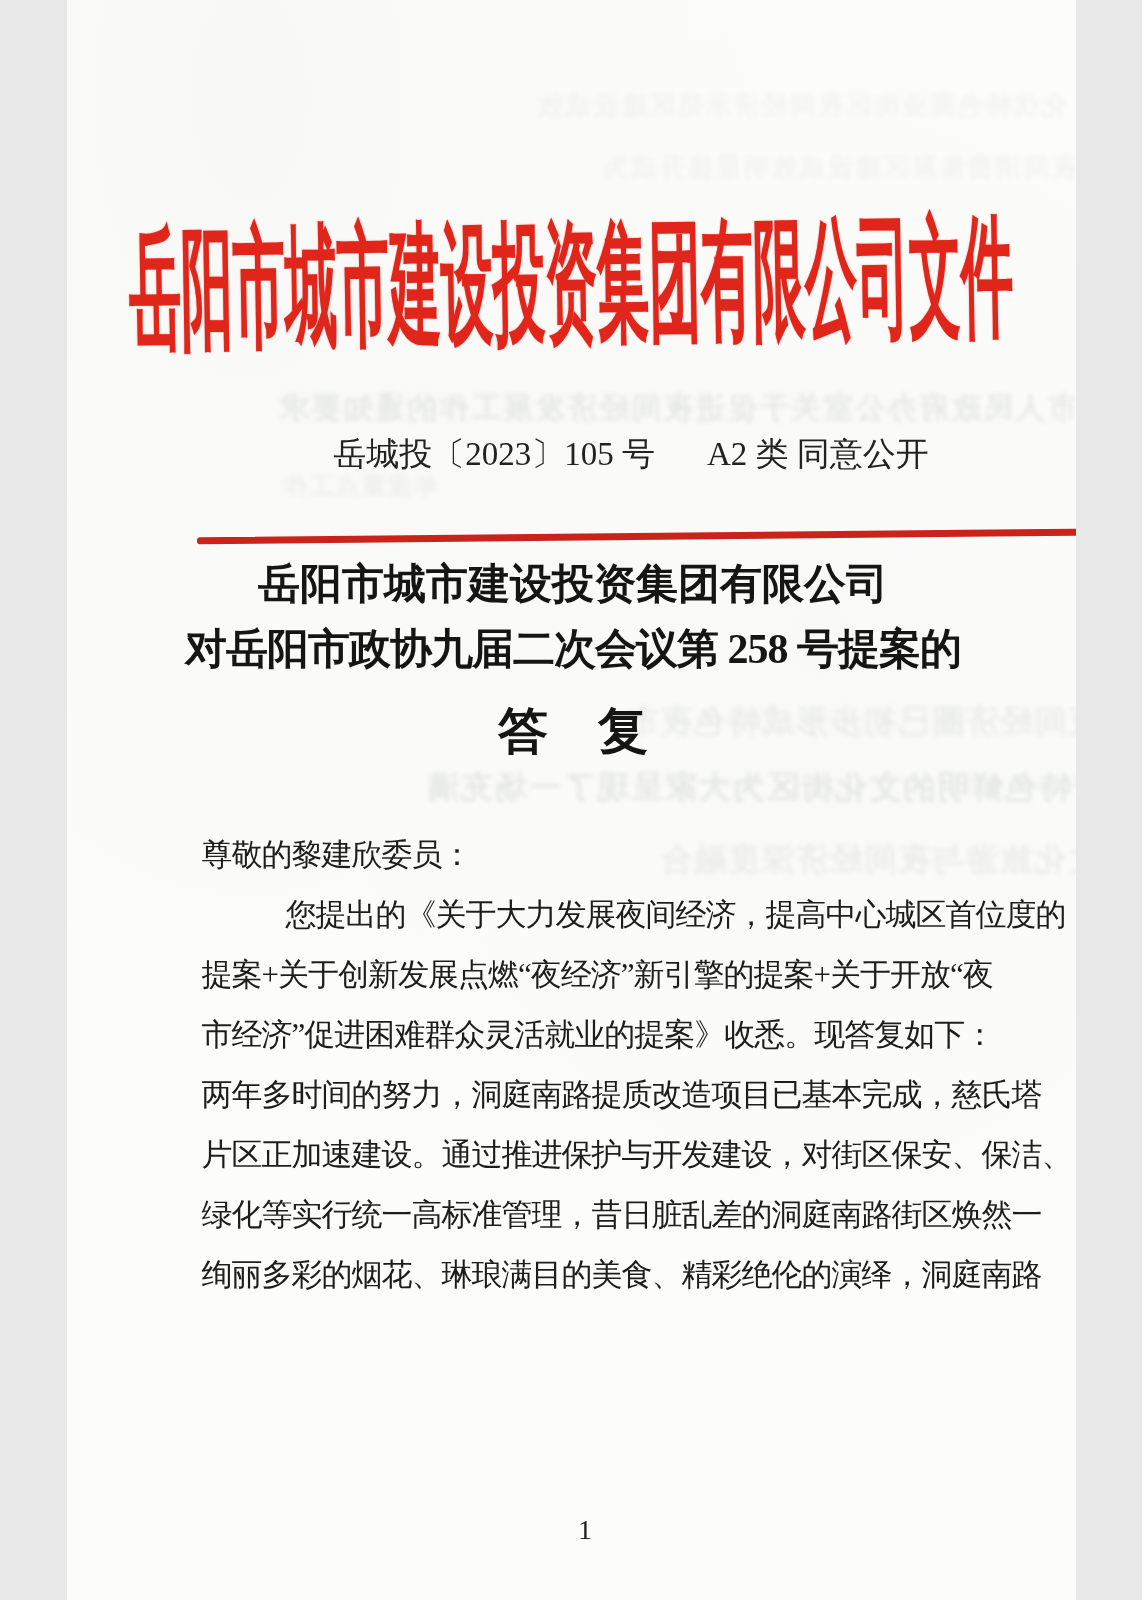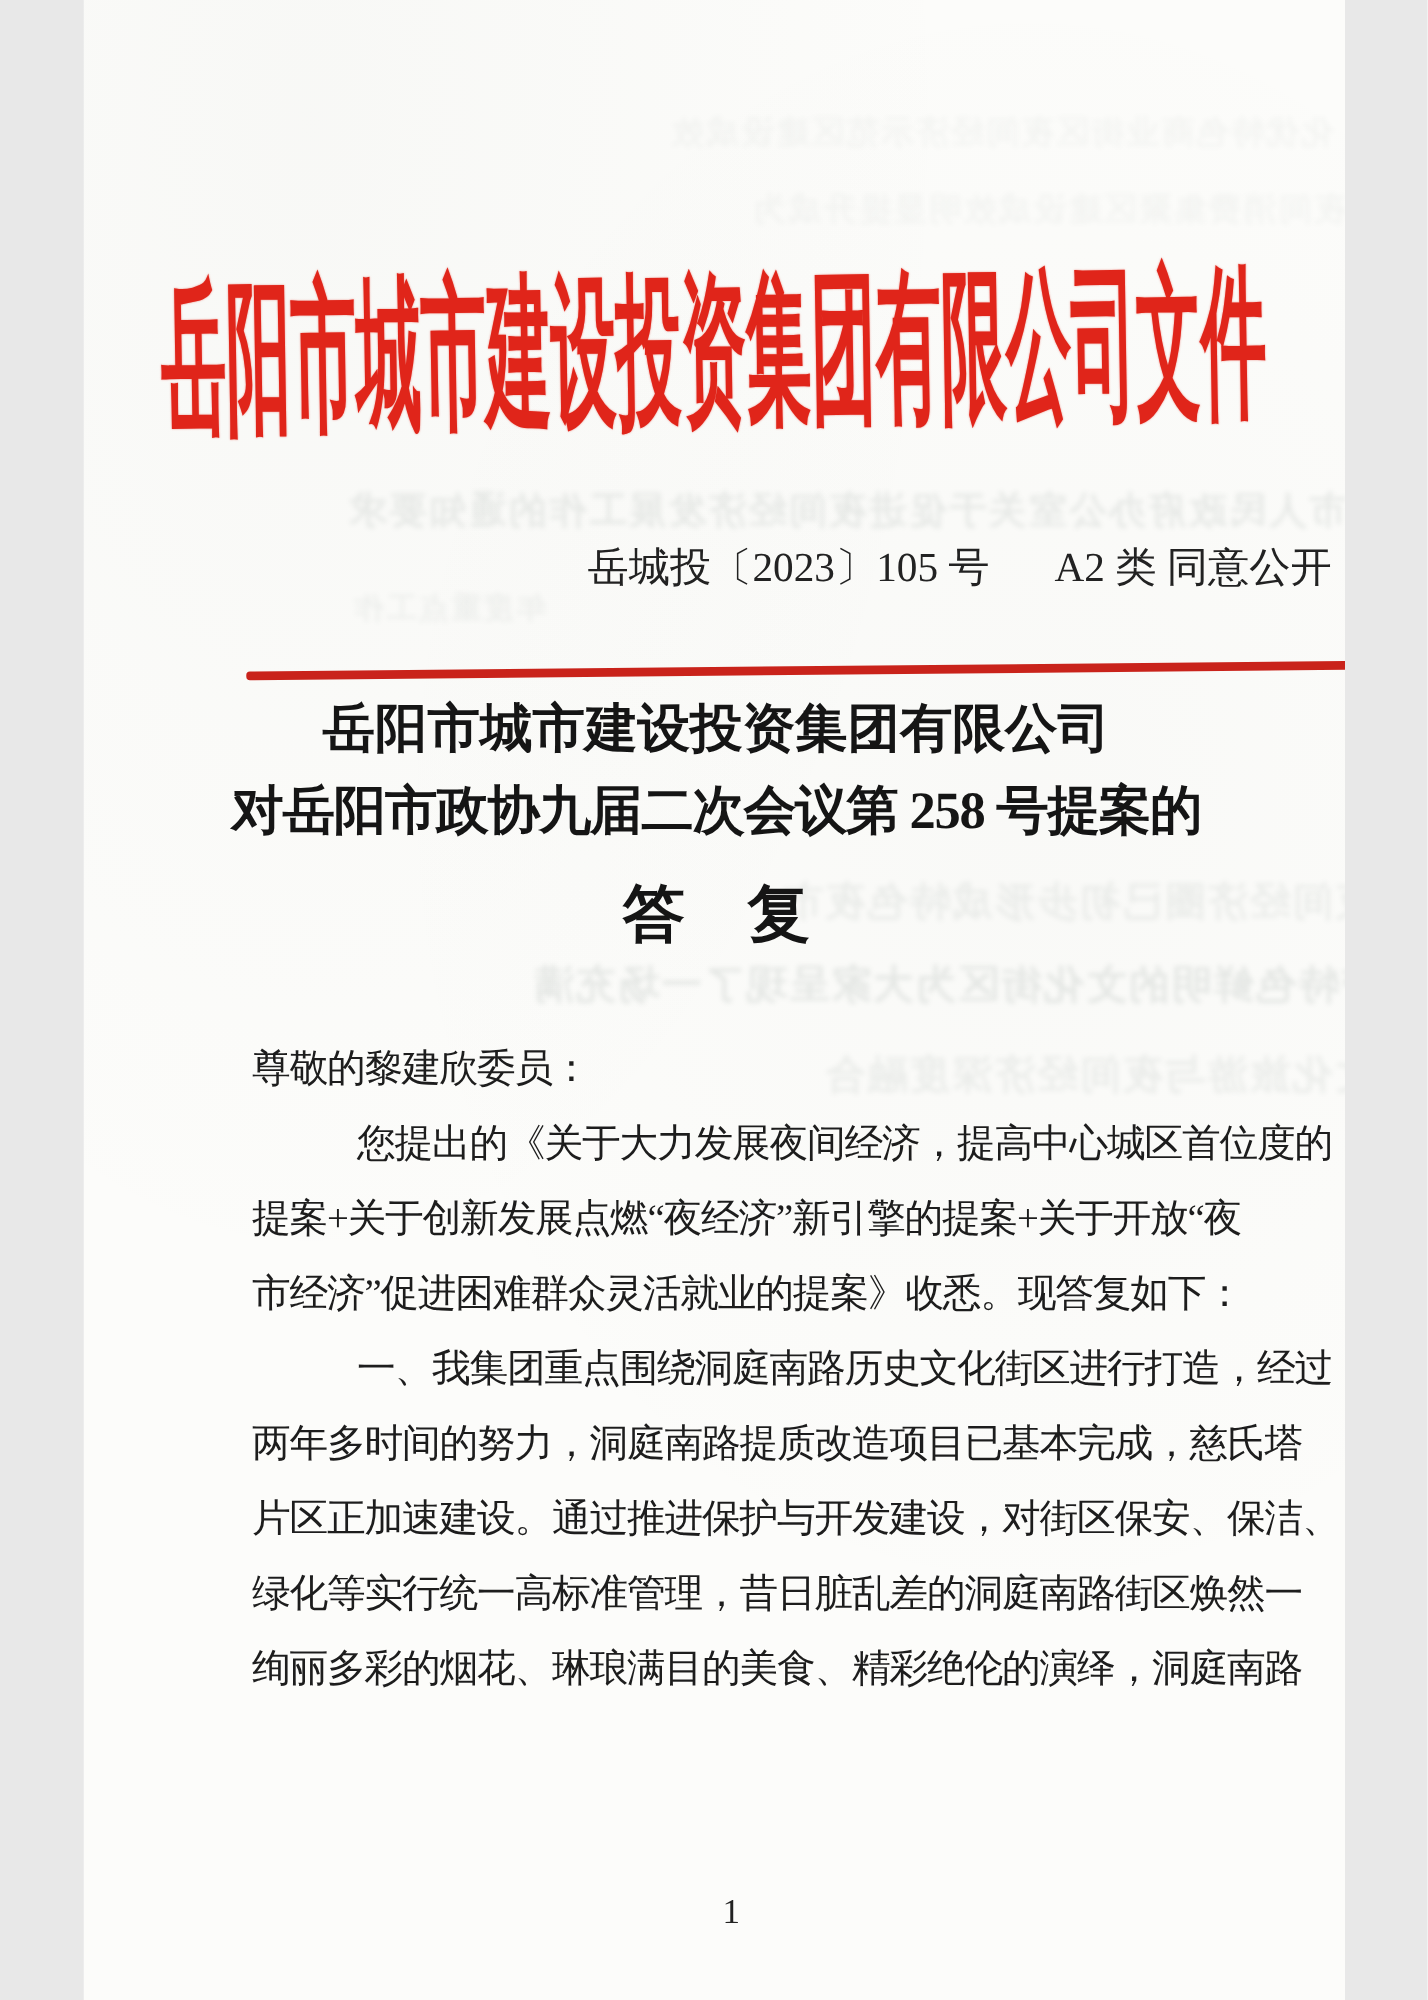--- a/index.html
+++ b/index.html
@@ -51,21 +51,21 @@
     font-weight:900;
     color:#e0251a;
     white-space:nowrap;
     transform:rotate(-0.9deg) scaleY(2.55);
     text-shadow:0 0 1px rgba(224,37,26,0.55);
   }
 
   
   .doc-number-row {
     position:absolute; top:432px; left:130px; right:10px;
-    text-align:right;
+    text-align:center;
     font-size:33px;
     color:#222;
     white-space:nowrap;
   }
   .doc-number-row .docnum { margin-right:52px; }
 
   
   .red-rule {
     position:absolute; top:533px; left:130px;
     width:882px; height:7px;
@@ -134,21 +134,20 @@
     <div class="t1">岳阳市城市建设投资集团有限公司</div>
     <div class="t2">对岳阳市政协九届二次会议第 258 号提案的</div>
     <div class="t3">答　复</div>
   </div>
 
   <div class="body-text">
     <div class="line">尊敬的黎建欣委员：</div>
     <div class="line indent">您提出的《关于大力发展夜间经济，提高中心城区首位度的</div>
     <div class="line">提案+关于创新发展点燃“夜经济”新引擎的提案+关于开放“夜</div>
     <div class="line">市经济”促进困难群众灵活就业的提案》收悉。现答复如下：</div>
-    <div class="line indent">一、我集团重点围绕洞庭南路历史文化街区进行打造，经过</div>
     <div class="line">两年多时间的努力，洞庭南路提质改造项目已基本完成，慈氏塔</div>
     <div class="line">片区正加速建设。通过推进保护与开发建设，对街区保安、保洁、</div>
     <div class="line">绿化等实行统一高标准管理，昔日脏乱差的洞庭南路街区焕然一</div>
     <div class="line">绚丽多彩的烟花、琳琅满目的美食、精彩绝伦的演绎，洞庭南路</div>
   </div>
 
   <div class="page-number">1</div>
 
 </div>
 

